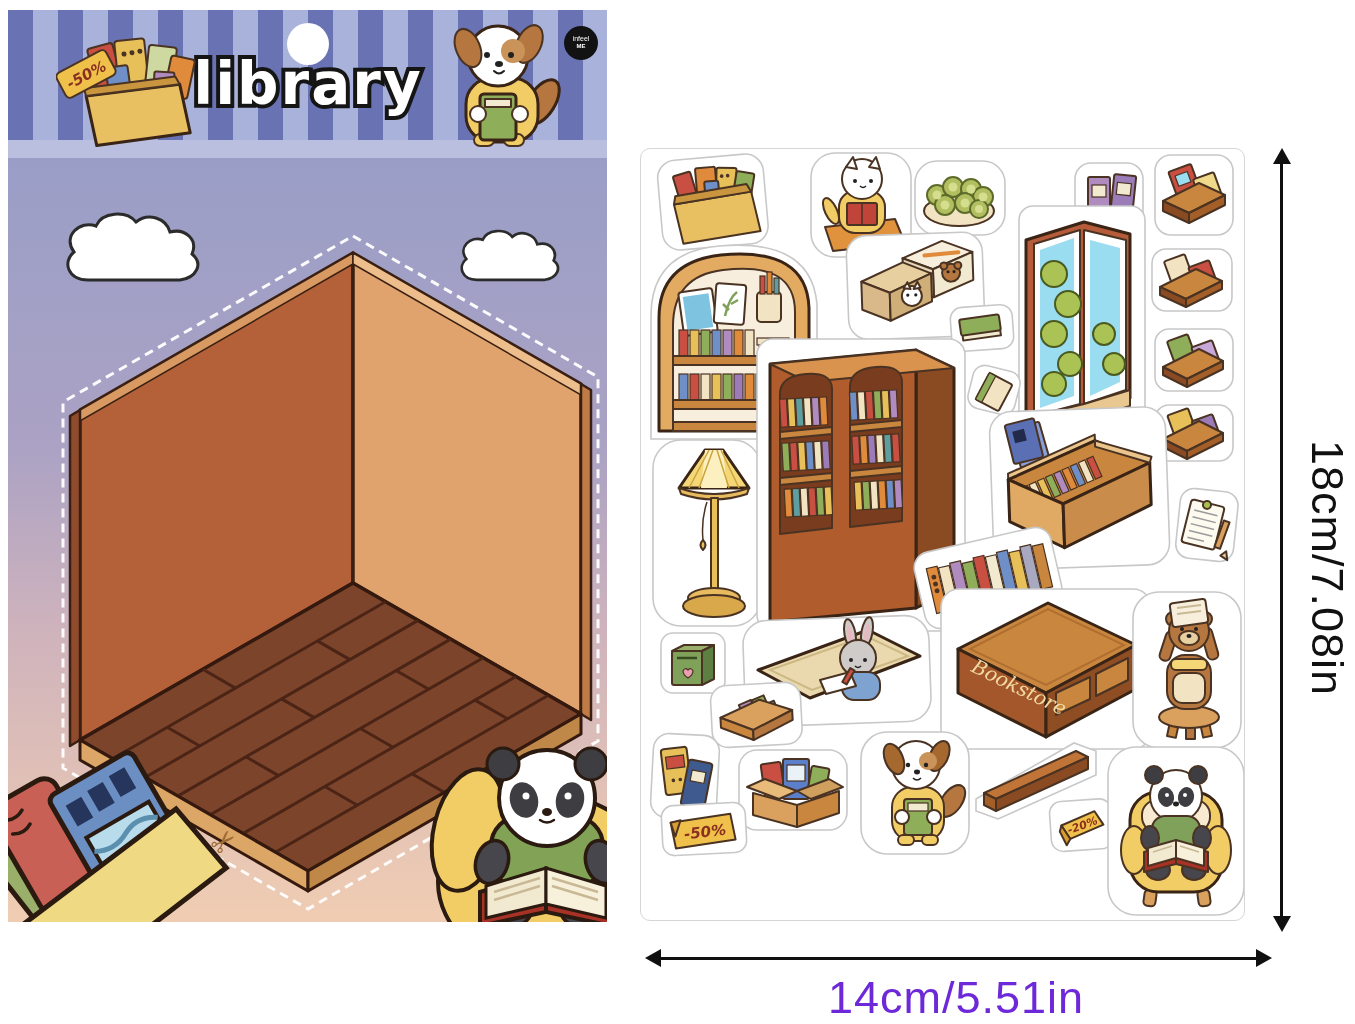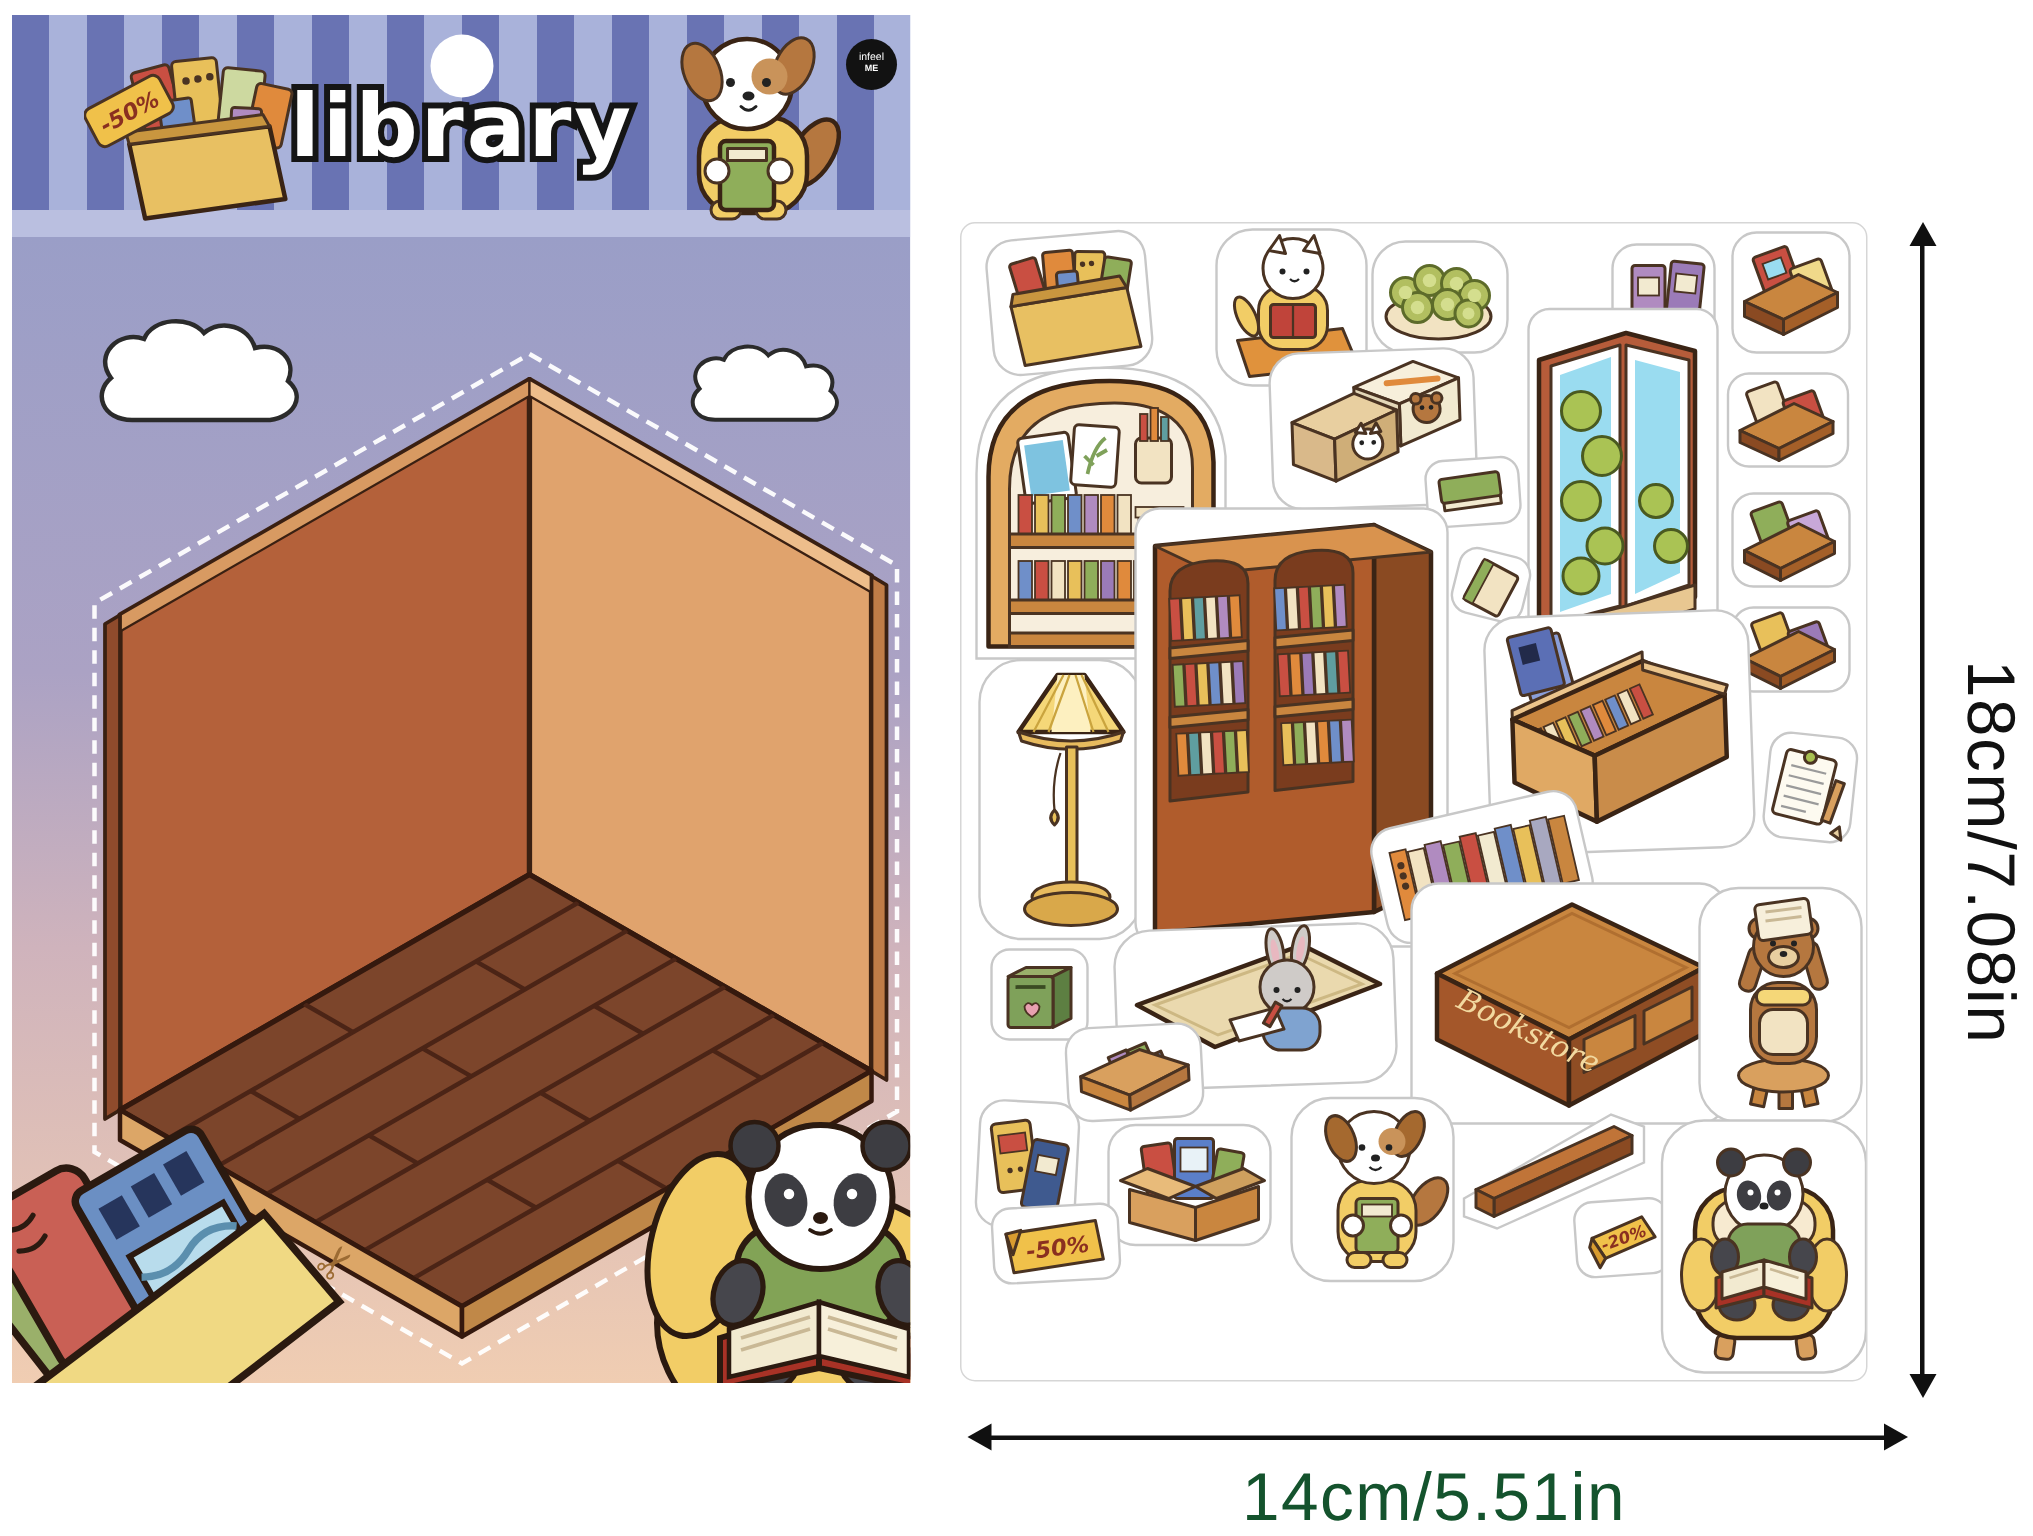--- a/index.html
+++ b/index.html
@@ -21,21 +21,21 @@
   
   .dim-line-v{position:absolute;left:1280px;top:162px;width:2.5px;height:756px;background:#101010;}
   .arr{position:absolute;width:0;height:0;}
   .arr.up{left:1272.5px;top:148px;border-left:9px solid transparent;border-right:9px solid transparent;border-bottom:16px solid #101010;}
   .arr.down{left:1272.5px;top:916px;border-left:9px solid transparent;border-right:9px solid transparent;border-top:16px solid #101010;}
   .dim-line-h{position:absolute;left:660px;top:957px;width:596px;height:2.5px;background:#101010;}
   .arr.left{left:645px;top:949px;border-top:9px solid transparent;border-bottom:9px solid transparent;border-right:16px solid #101010;}
   .arr.right{left:1256px;top:949px;border-top:9px solid transparent;border-bottom:9px solid transparent;border-left:16px solid #101010;}
   .dim-label-v{position:absolute;left:1207px;top:534px;width:240px;text-align:center;
     transform:rotate(90deg);font-size:45px;color:#111;letter-spacing:1px;}
-  .dim-label-h{position:absolute;left:791px;top:972px;width:330px;text-align:center;font-size:45px;color:#14532d;letter-spacing:1px;}
+  .dim-label-h{position:absolute;left:791px;top:972px;width:330px;text-align:center;font-size:45px;color:#6d28d9;letter-spacing:1px;}
   
   .k{stroke:#4a3322;stroke-width:2;stroke-linejoin:round;stroke-linecap:round;}
   .k3{stroke:#3a2415;stroke-width:3;stroke-linejoin:round;stroke-linecap:round;}
   .die{fill:#ffffff;stroke:#c8c8c8;stroke-width:1.6;}
   .thin{stroke:#4a3322;stroke-width:1.2;}
   text{user-select:none;}
 </style>
 </head>
 <body>
 

